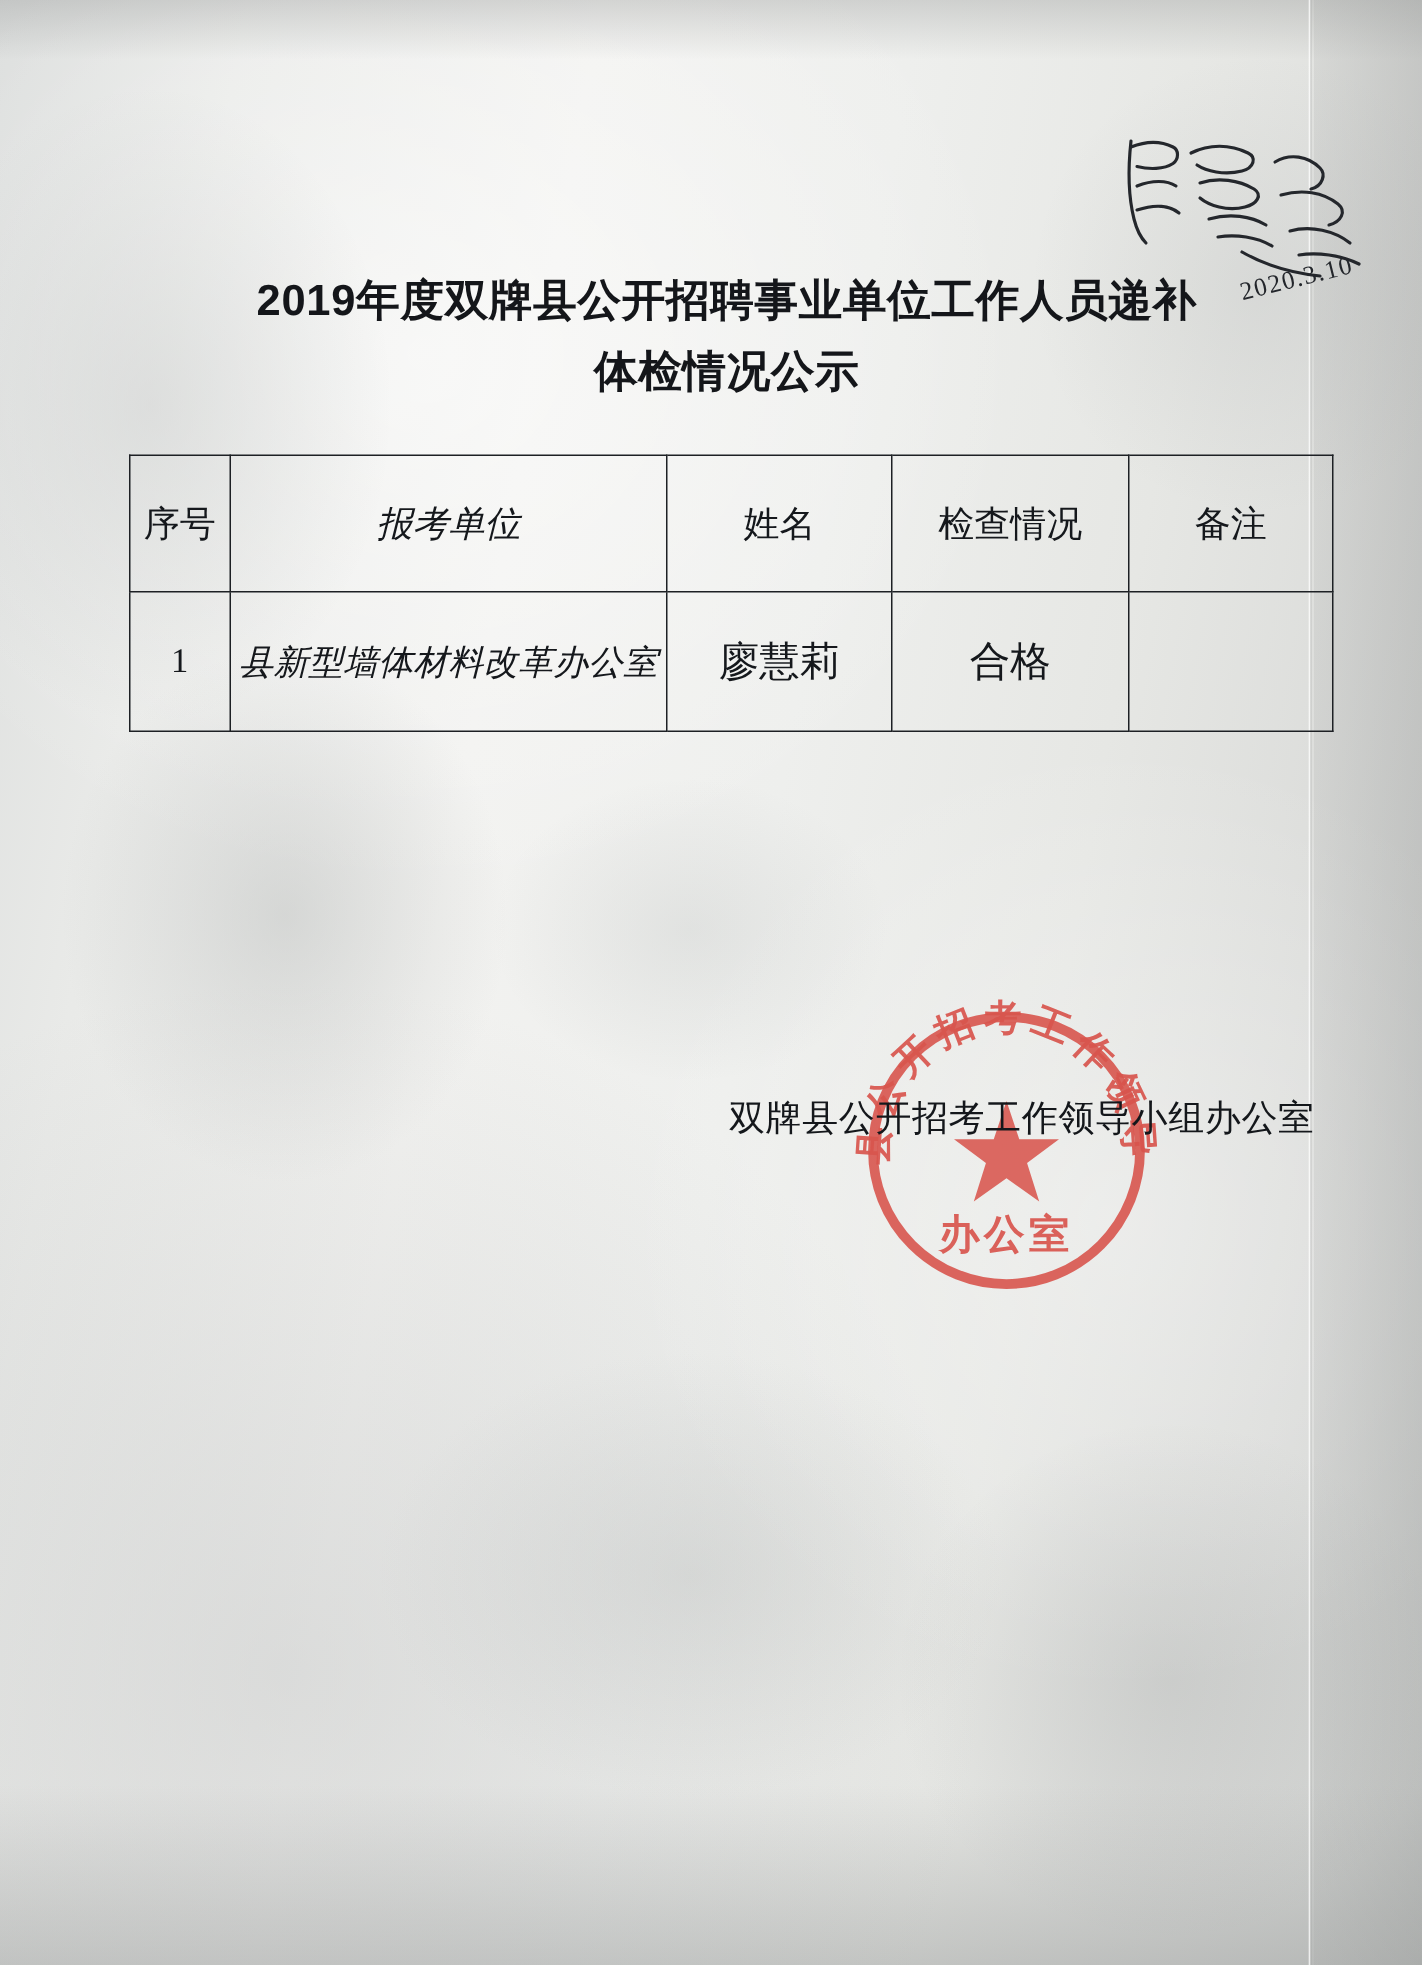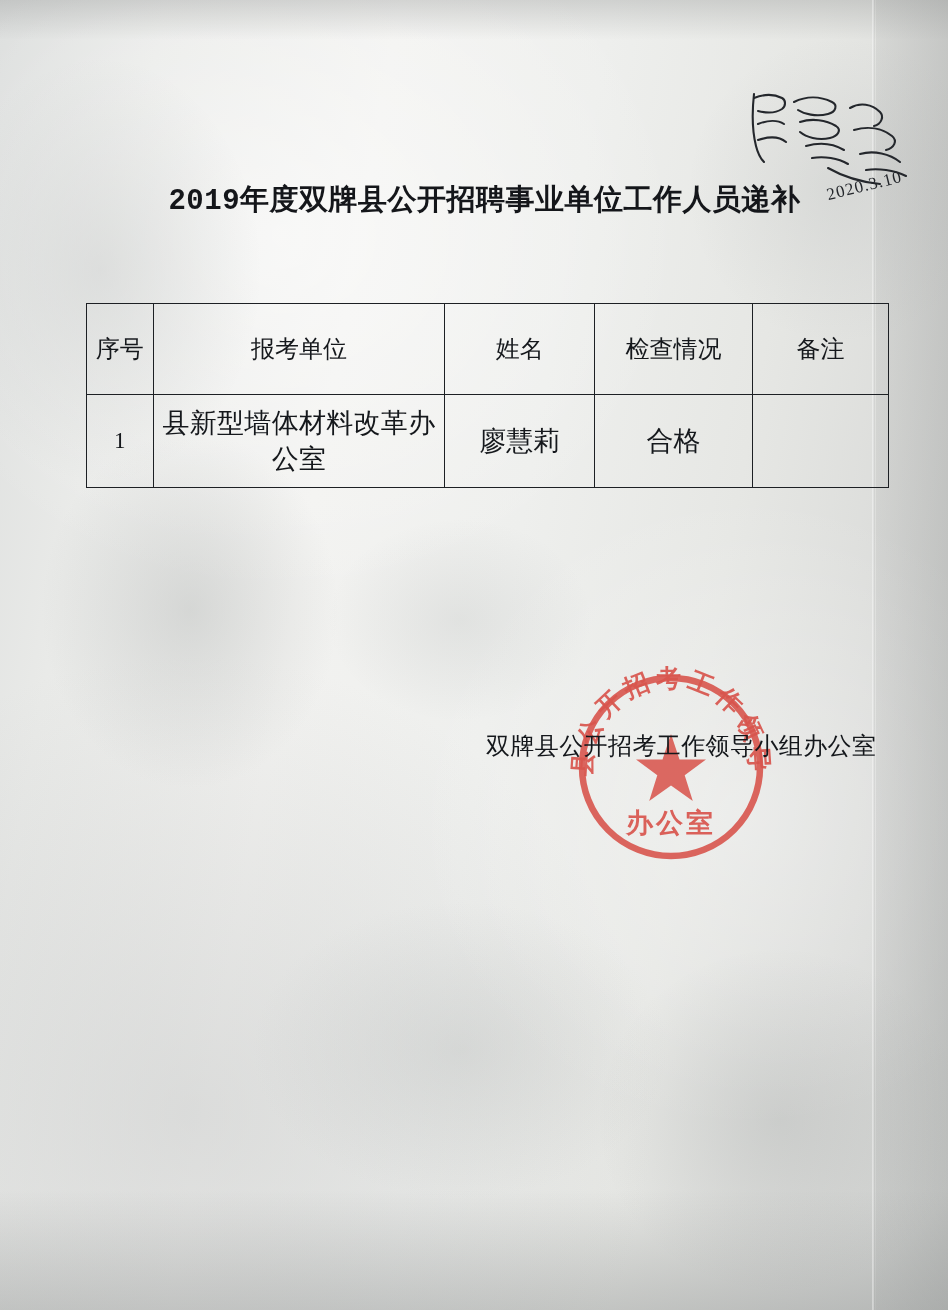--- a/index.html
+++ b/index.html
@@ -68,21 +68,21 @@
     pointer-events: none;
   }
 
   
   #title-block {
     position: absolute;
     left: 0; top: 178px; width: 948px;
     text-align: center;
   }
   .title-line {
-    font-family: Liberation Mono, monospace;
+    font-family: Liberation Sans, sans-serif;
     font-weight: bold;
     font-size: 29px;
     letter-spacing: 0.5px;
     color: #14161a;
     line-height: 47px;
     margin-left: 21px;
   }
 
   
   #table-wrap {
@@ -107,25 +107,25 @@
     padding: 0;
   }
   thead td {
     height: 90px;
     font-size: 24px;
   }
   tbody td {
     height: 92px;
   }
   .col-seq   { width: 66px; }
-  .col-unit  { width: 293px; }
+  .col-unit  { width: 293px; font-style: italic; }
   .col-name  { width: 150px; }
   .col-check { width: 158px; }
   .col-note  { width: 136px; margin-left: 24px; }
-  td.cell-unit { font-size: 27px; letter-spacing: 0.3px; }
+  td.cell-unit { font-size: 23px; letter-spacing: 0.3px; }
   td.cell-seq  { font-family: "Liberation Serif", serif; font-size: 23px; }
 
   
   #signature {
     position: absolute;
     left: 486px;
     top: 728px;
     text-align: left;
     color: #14171b;
   }
@@ -201,20 +201,21 @@
         <path d="M118,70 C132,66 148,70 158,78"></path>
         <path d="M124,86 C136,84 152,86 164,92"></path>
         <path d="M86,84 C100,92 118,98 138,100"></path>
       </g>
     </svg>
   </div>
   <div id="hand-date">2020.3.10</div>
 
   <div id="title-block">
     <div class="title-line">2019年度双牌县公开招聘事业单位工作人员递补</div>
+    <div class="title-line">体检情况公示</div>
   </div>
 
   <div id="table-wrap">
     <table>
       <thead>
         <tr>
           <td class="col-seq">序号</td>
           <td class="col-unit">报考单位</td>
           <td class="col-name">姓名</td>
           <td class="col-check">检查情况</td>

